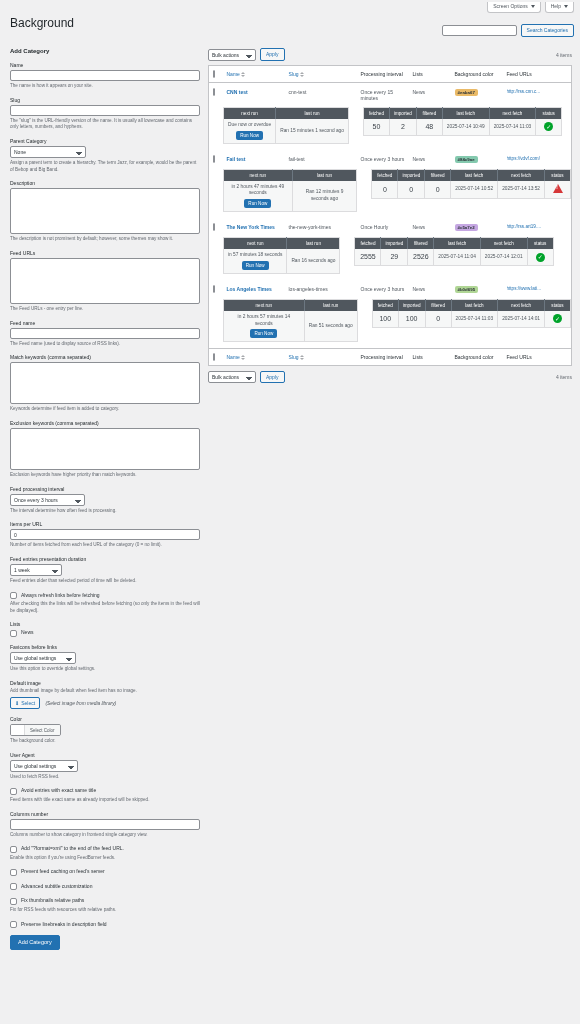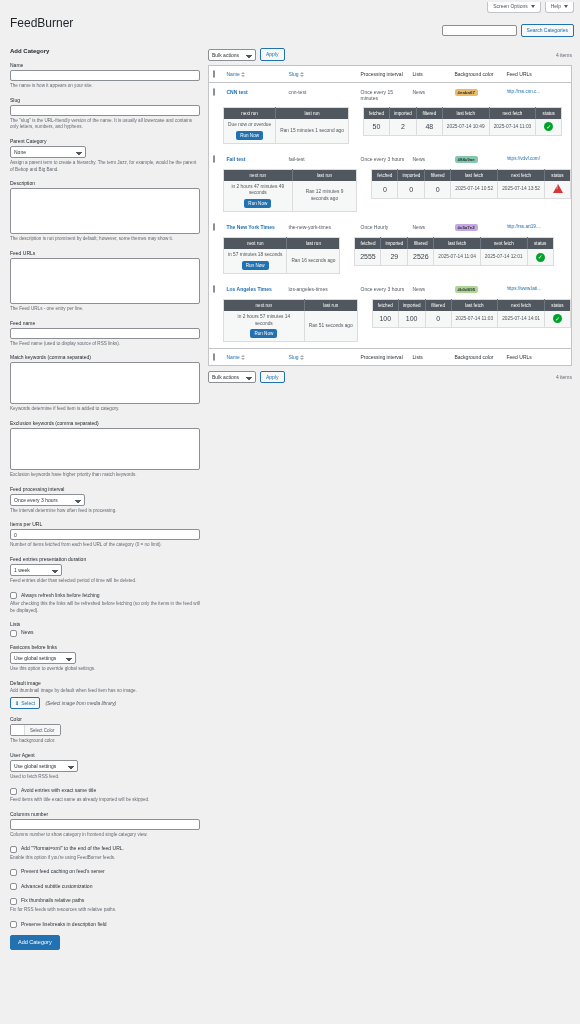--- a/index.html
+++ b/index.html
@@ -230,21 +230,21 @@
   <div class="meta-tab">
     <span>Screen Options</span>
     <span class="caret"></span>
   </div>
   <div class="meta-tab">
     <span>Help</span>
     <span class="caret"></span>
   </div>
 </div>
 
-<h1 class="page-title">FeedBurner</h1>
+<h1 class="page-title">Background</h1>
 
 <div class="search-row">
   <input class="search-input" type="text" value="" style="">
   <button class="btn-secondary">Search Categories</button>
 </div>
 
 <div class="col-left">
   <div class="form-heading">Add Category</div>
 
   <div class="field">

